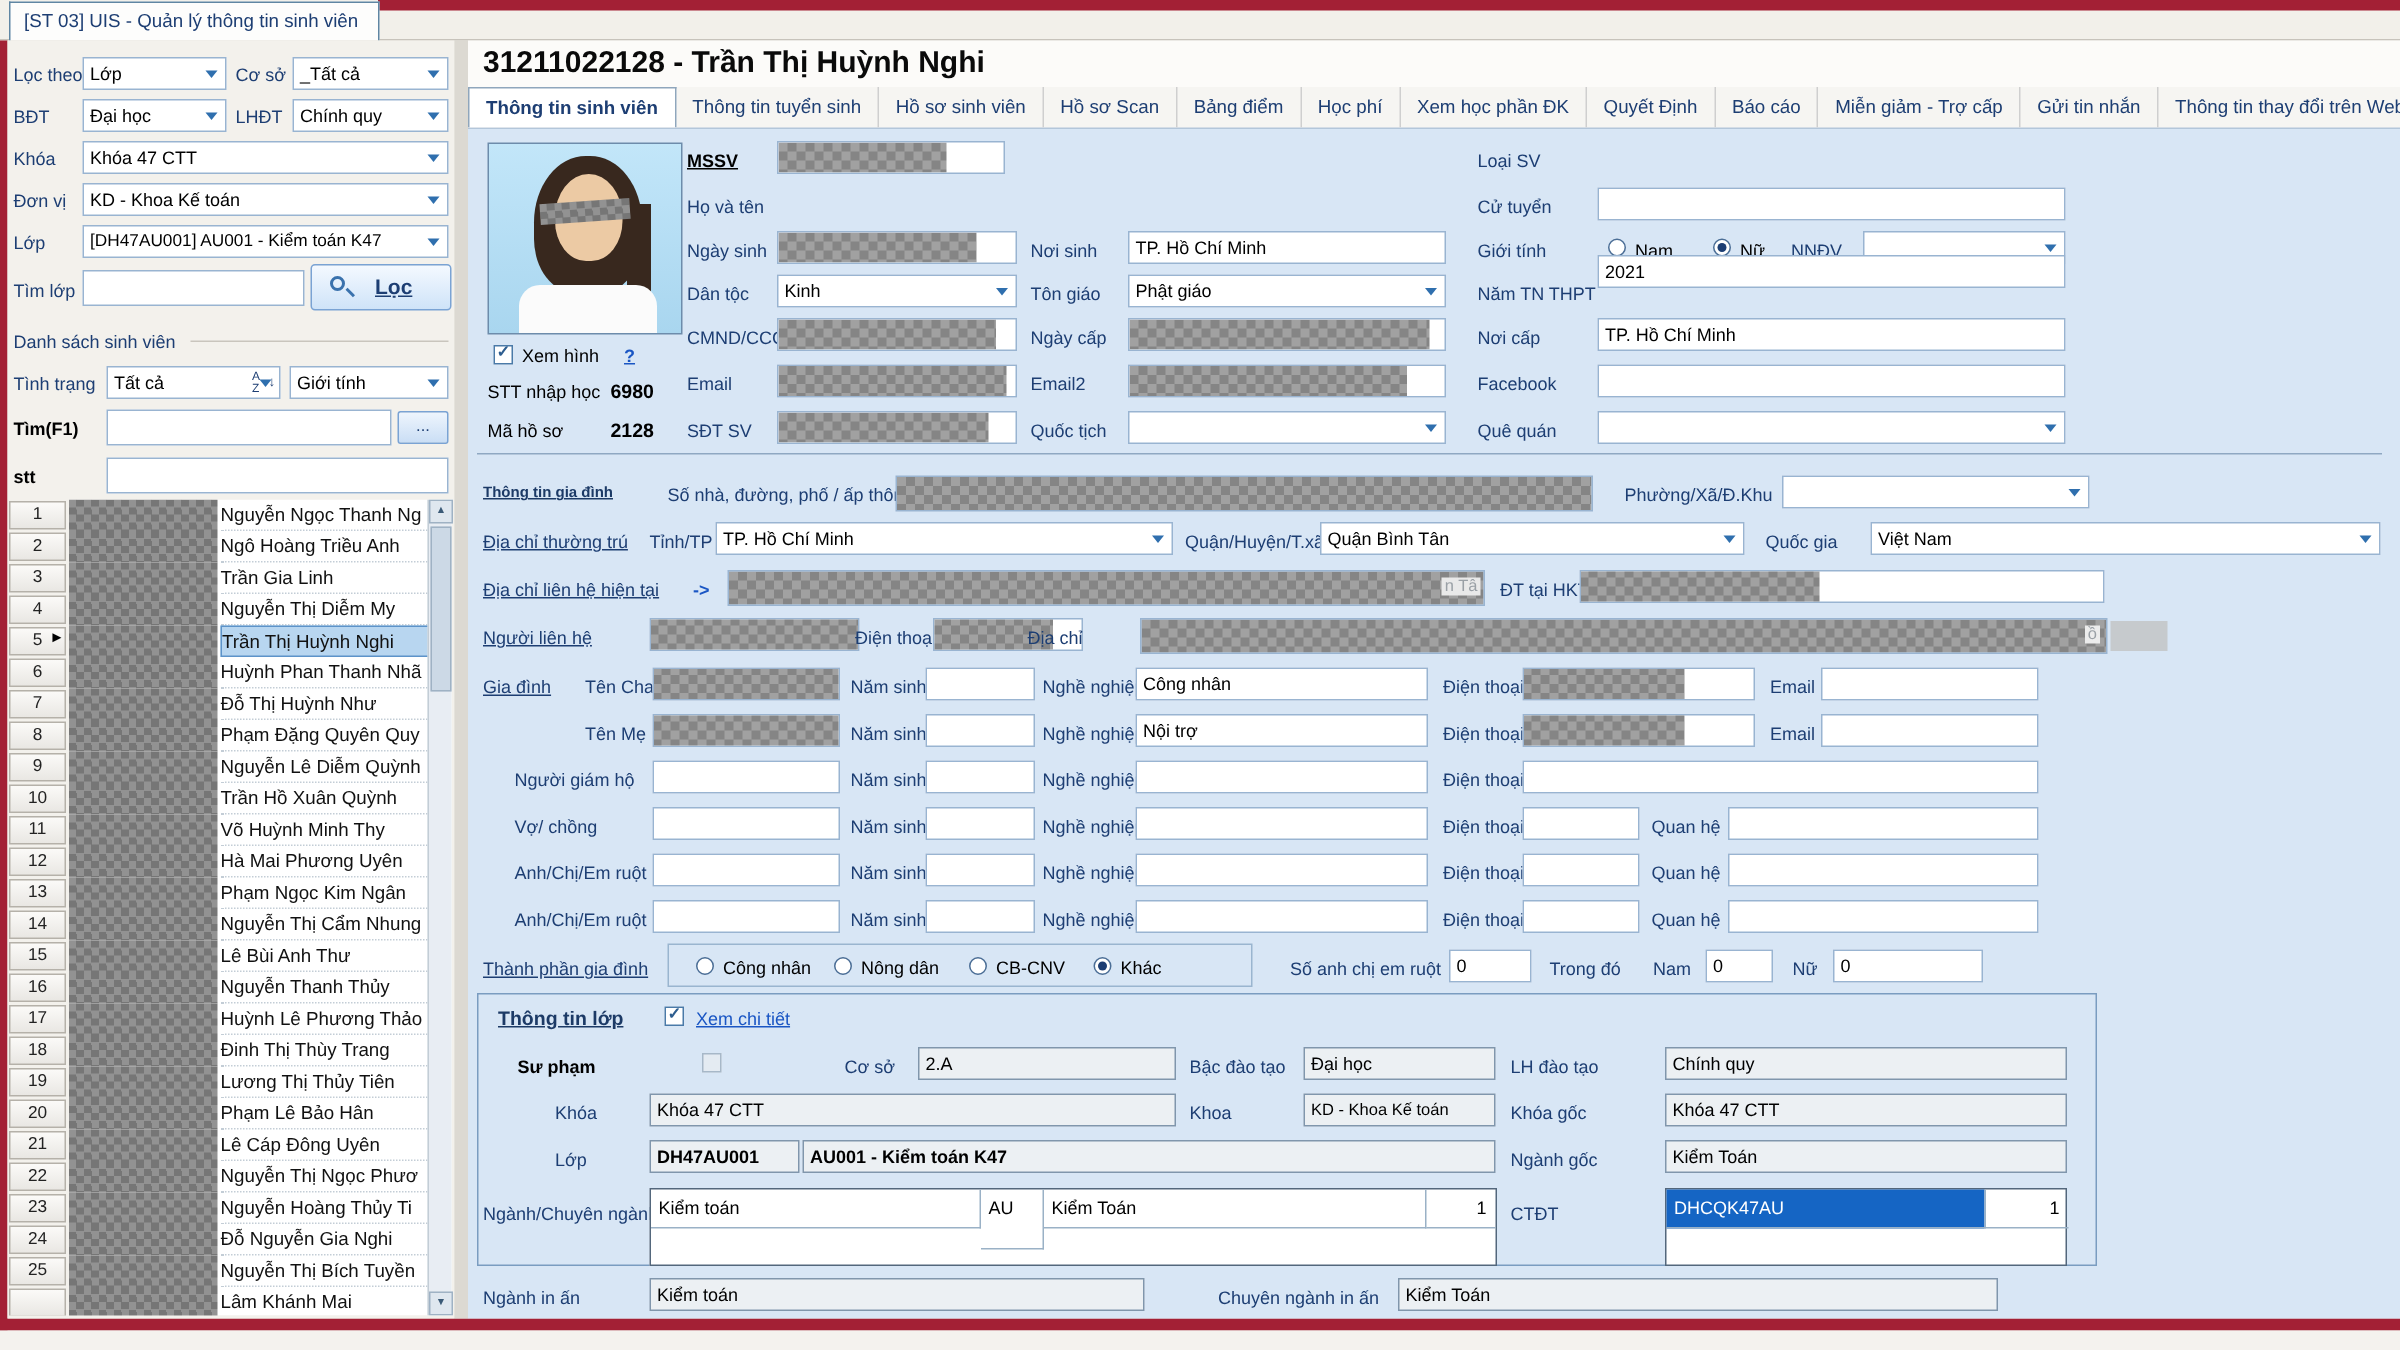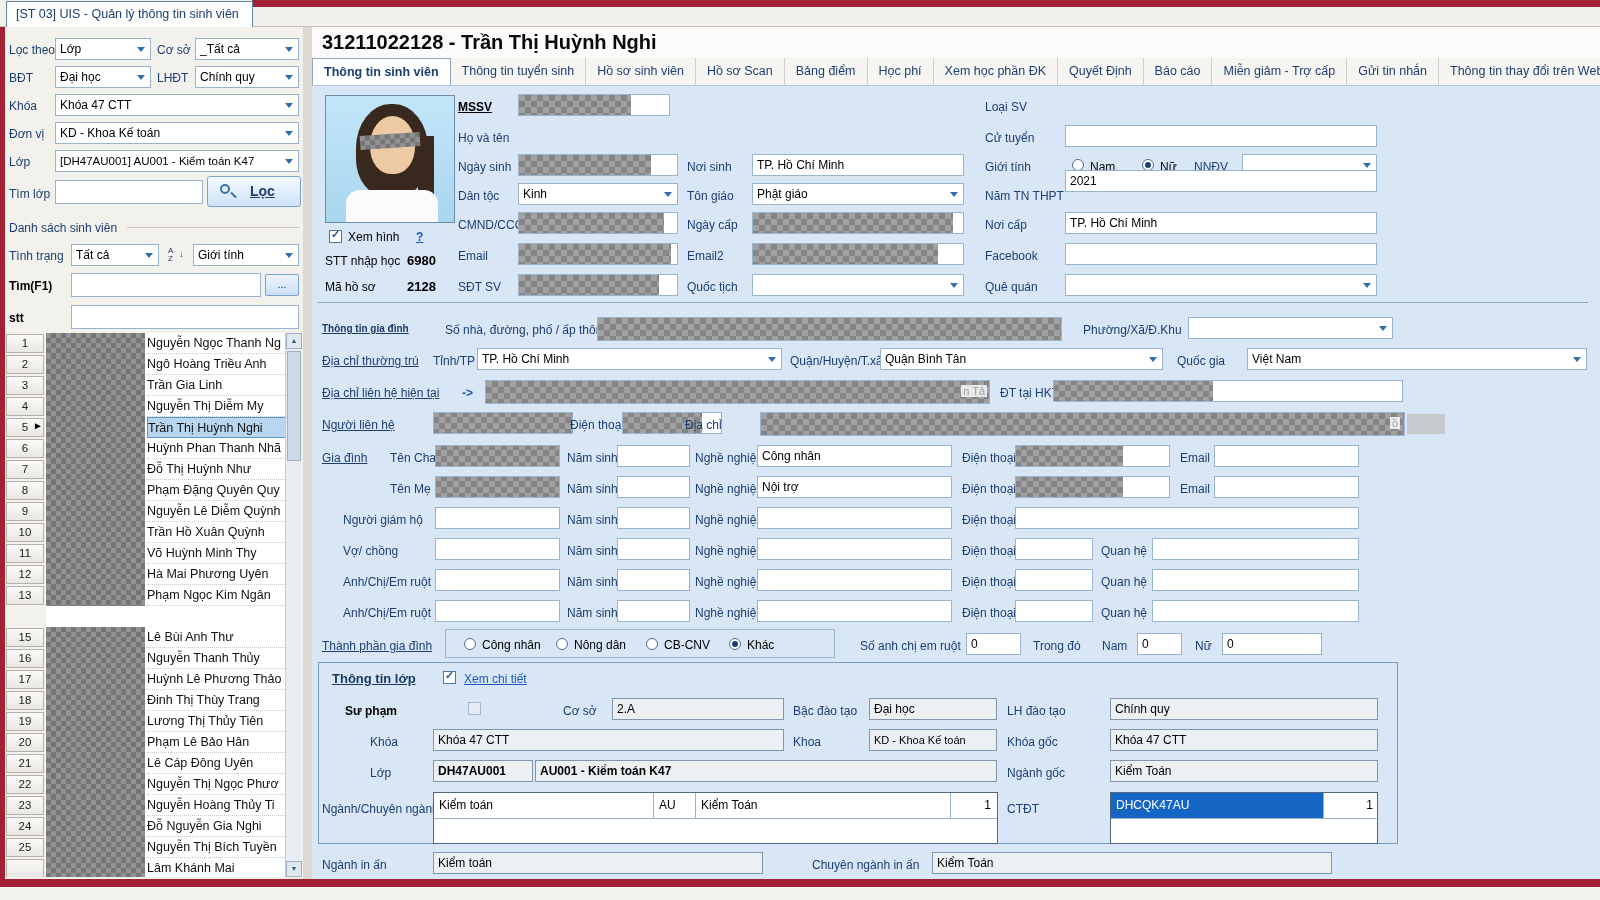--- a/index.html
+++ b/index.html
@@ -68,21 +68,21 @@
     <div class="a" style="left:202px;top:149px;width:94px;height:31px;background:linear-gradient(#f4f9ff,#cfe3f8);border:1px solid #7aa3d4;border-radius:3px">
       <span class="a" style="left:12px;top:7px;width:10px;height:10px;border:2px solid #3a72ad;border-radius:50%"></span>
       <span class="a" style="left:22px;top:17px;width:7px;height:2px;background:#3a72ad;transform:rotate(45deg)"></span>
       <span class="a bb" style="left:42px;top:6px;font-size:14px;color:#1d3e73;text-decoration:underline">Lọc</span>
     </div>
 
     <div class="lb" style="left:4px;top:190px">Danh sách sinh viên</div>
     <div class="a" style="left:122px;top:200px;width:172px;height:1px;background:#c9c5bd"></div>
 
     <div class="lb" style="left:4px;top:218px">Tình trạng</div>
-    <div class="in dd" style="left:66px;top:217px;width:88px">Tất cả</div>
+    <div class="in dd" style="left:66px;top:217px;width:116px">Tất cả</div>
     <div class="a" style="left:163px;top:217px;width:21px;height:22px;font-size:8px;line-height:8px;color:#1d3e73;text-align:left;padding-top:3px">A<br>Z<span style="position:absolute;left:11px;top:6px;font-size:9px">↓</span></div>
     <div class="in dd" style="left:188px;top:217px;width:106px">Giới tính</div>
 
     <div class="lb bb" style="left:4px;top:248px;color:#000">Tìm(F1)</div>
     <div class="in" style="left:66px;top:246px;width:190px;height:24px"></div>
     <div class="a" style="left:260px;top:247px;width:34px;height:22px;background:linear-gradient(#eef5fd,#cadef5);border:1px solid #7aa3d4;border-radius:2px;text-align:center;font-size:11px;line-height:18px;color:#1d3e73">...</div>
 
     <div class="lb bb" style="left:4px;top:280px;color:#000">stt</div>
     <div class="in" style="left:66px;top:278px;width:228px;height:24px"></div>
 
@@ -147,20 +147,25 @@
         </div>
       <div class="a" style="left:0;top:231px;width:296px;height:21px">
           <span class="numcell">12</span>
           <span class="idblur bl2"></span>
           <span class="nm">Hà Mai Phương Uyên</span>
         </div>
       <div class="a" style="left:0;top:252px;width:296px;height:21px">
           <span class="numcell">13</span>
           <span class="idblur bl2"></span>
           <span class="nm">Phạm Ngọc Kim Ngân</span>
+        </div>
+      <div class="a" style="left:0;top:273px;width:296px;height:21px">
+          <span class="numcell">14</span>
+          <span class="idblur bl2"></span>
+          <span class="nm">Nguyễn Thị Cẩm Nhung</span>
         </div>
       <div class="a" style="left:0;top:294px;width:296px;height:21px">
           <span class="numcell">15</span>
           <span class="idblur bl2"></span>
           <span class="nm">Lê Bùi Anh Thư</span>
         </div>
       <div class="a" style="left:0;top:315px;width:296px;height:21px">
           <span class="numcell">16</span>
           <span class="idblur bl2"></span>
           <span class="nm">Nguyễn Thanh Thủy</span>
@@ -480,21 +485,21 @@
 
     <div class="lb" style="left:58px;top:676px">Lớp</div>
     <div class="in ro bb" style="left:121px;top:674px;width:100px">DH47AU001</div>
     <div class="in ro bb" style="left:223px;top:674px;width:462px">AU001 - Kiểm toán K47</div>
     <div class="lb" style="left:695px;top:676px">Ngành gốc</div>
     <div class="in ro" style="left:798px;top:674px;width:268px">Kiểm Toán</div>
 
     <div class="lb" style="left:10px;top:712px">Ngành/Chuyên ngành</div>
     <div class="a" style="left:121px;top:706px;width:565px;height:52px;background:#fff;border:1px solid #53677c">
       <span class="a" style="left:0;top:0;width:220px;height:26px;border-right:1px solid #9ab1c6;border-bottom:1px solid #9ab1c6;font-size:12px;line-height:24px;padding:0 5px">Kiểm toán</span>
-      <span class="a" style="left:220px;top:0;width:42px;height:26px;border-right:1px solid #9ab1c6;border-bottom:1px solid #9ab1c6;font-size:12px;line-height:24px;padding:0 5px">AU</span>
+      <span class="a" style="left:220px;top:0;width:42px;height:40px;border-right:1px solid #9ab1c6;border-bottom:1px solid #9ab1c6;font-size:12px;line-height:24px;padding:0 5px">AU</span>
       <span class="a" style="left:262px;top:0;width:255px;height:26px;border-right:1px solid #9ab1c6;border-bottom:1px solid #9ab1c6;font-size:12px;line-height:24px;padding:0 5px">Kiểm Toán</span>
       <span class="a" style="left:517px;top:0;width:46px;height:26px;border-bottom:1px solid #9ab1c6;font-size:12px;line-height:24px;text-align:right;padding:0 6px">1</span>
     </div>
     <div class="lb" style="left:695px;top:712px">CTĐT</div>
     <div class="a" style="left:798px;top:706px;width:268px;height:52px;background:#fff;border:1px solid #53677c">
       <span class="a" style="left:0;top:0;width:212px;height:26px;background:#1565c4;color:#fff;font-size:12px;line-height:24px;padding:0 5px;border-bottom:1px solid #9ab1c6">DHCQK47AU</span>
       <span class="a" style="left:212px;top:0;width:56px;height:26px;border-left:1px solid #9ab1c6;border-bottom:1px solid #9ab1c6;font-size:12px;line-height:24px;text-align:right;padding:0 6px">1</span>
     </div>
 
     <div class="lb" style="left:10px;top:768px">Ngành in ấn</div>

